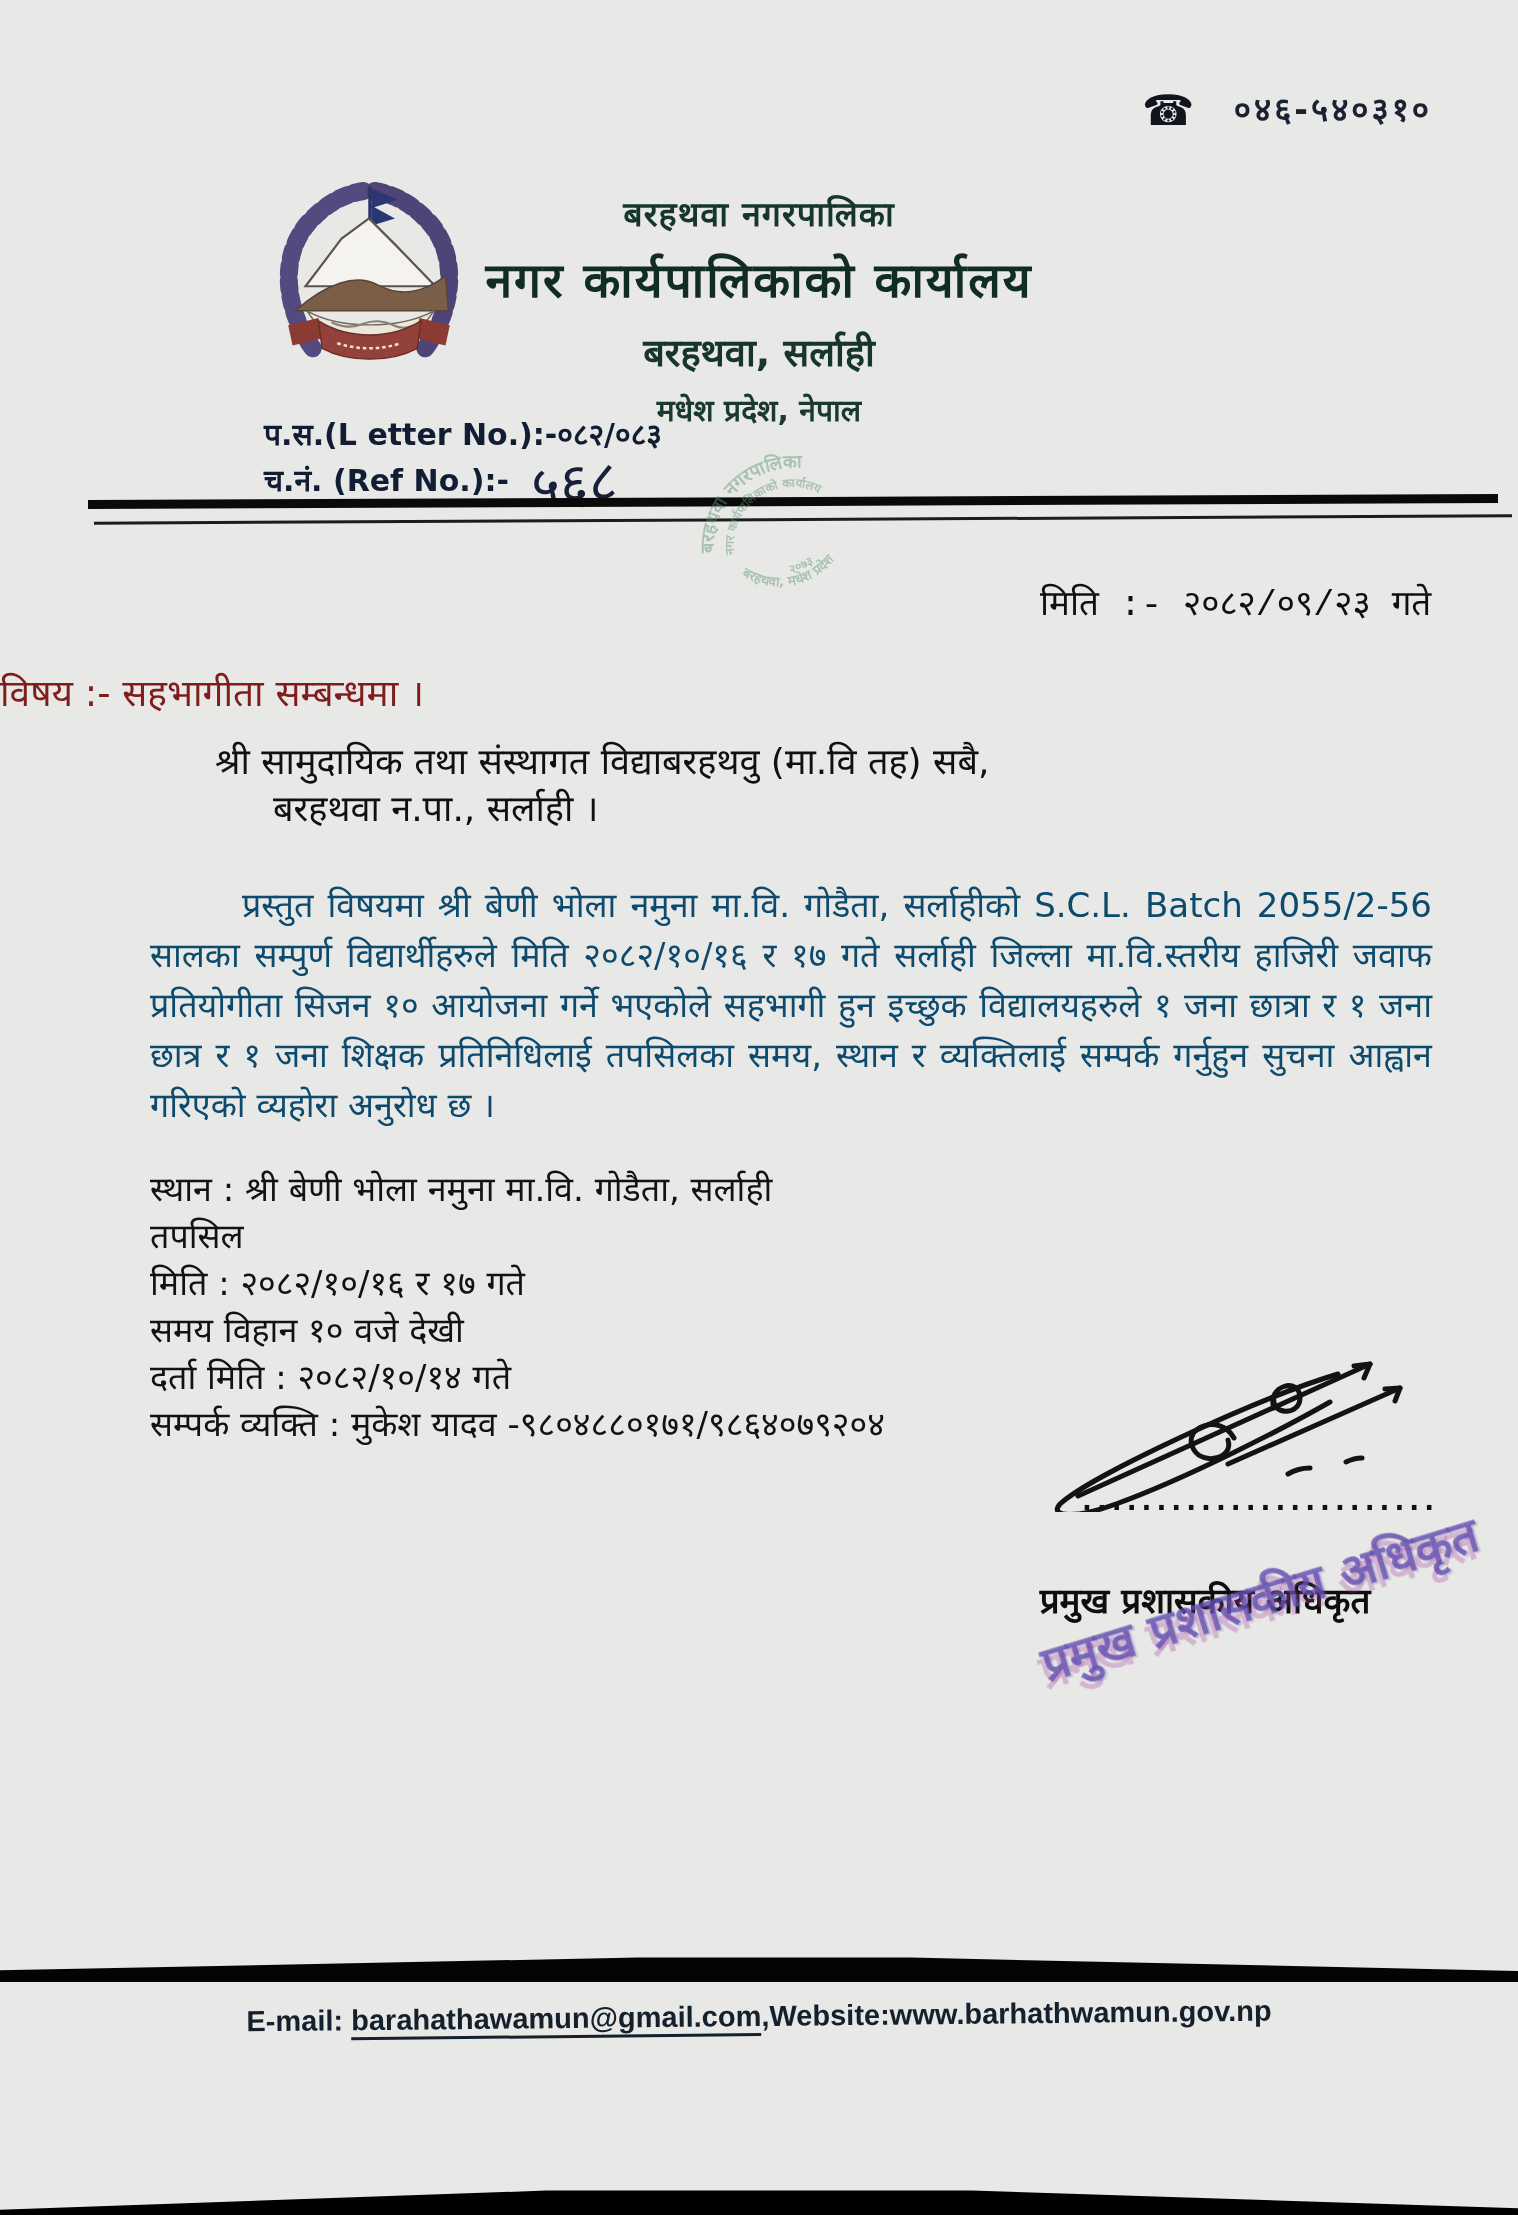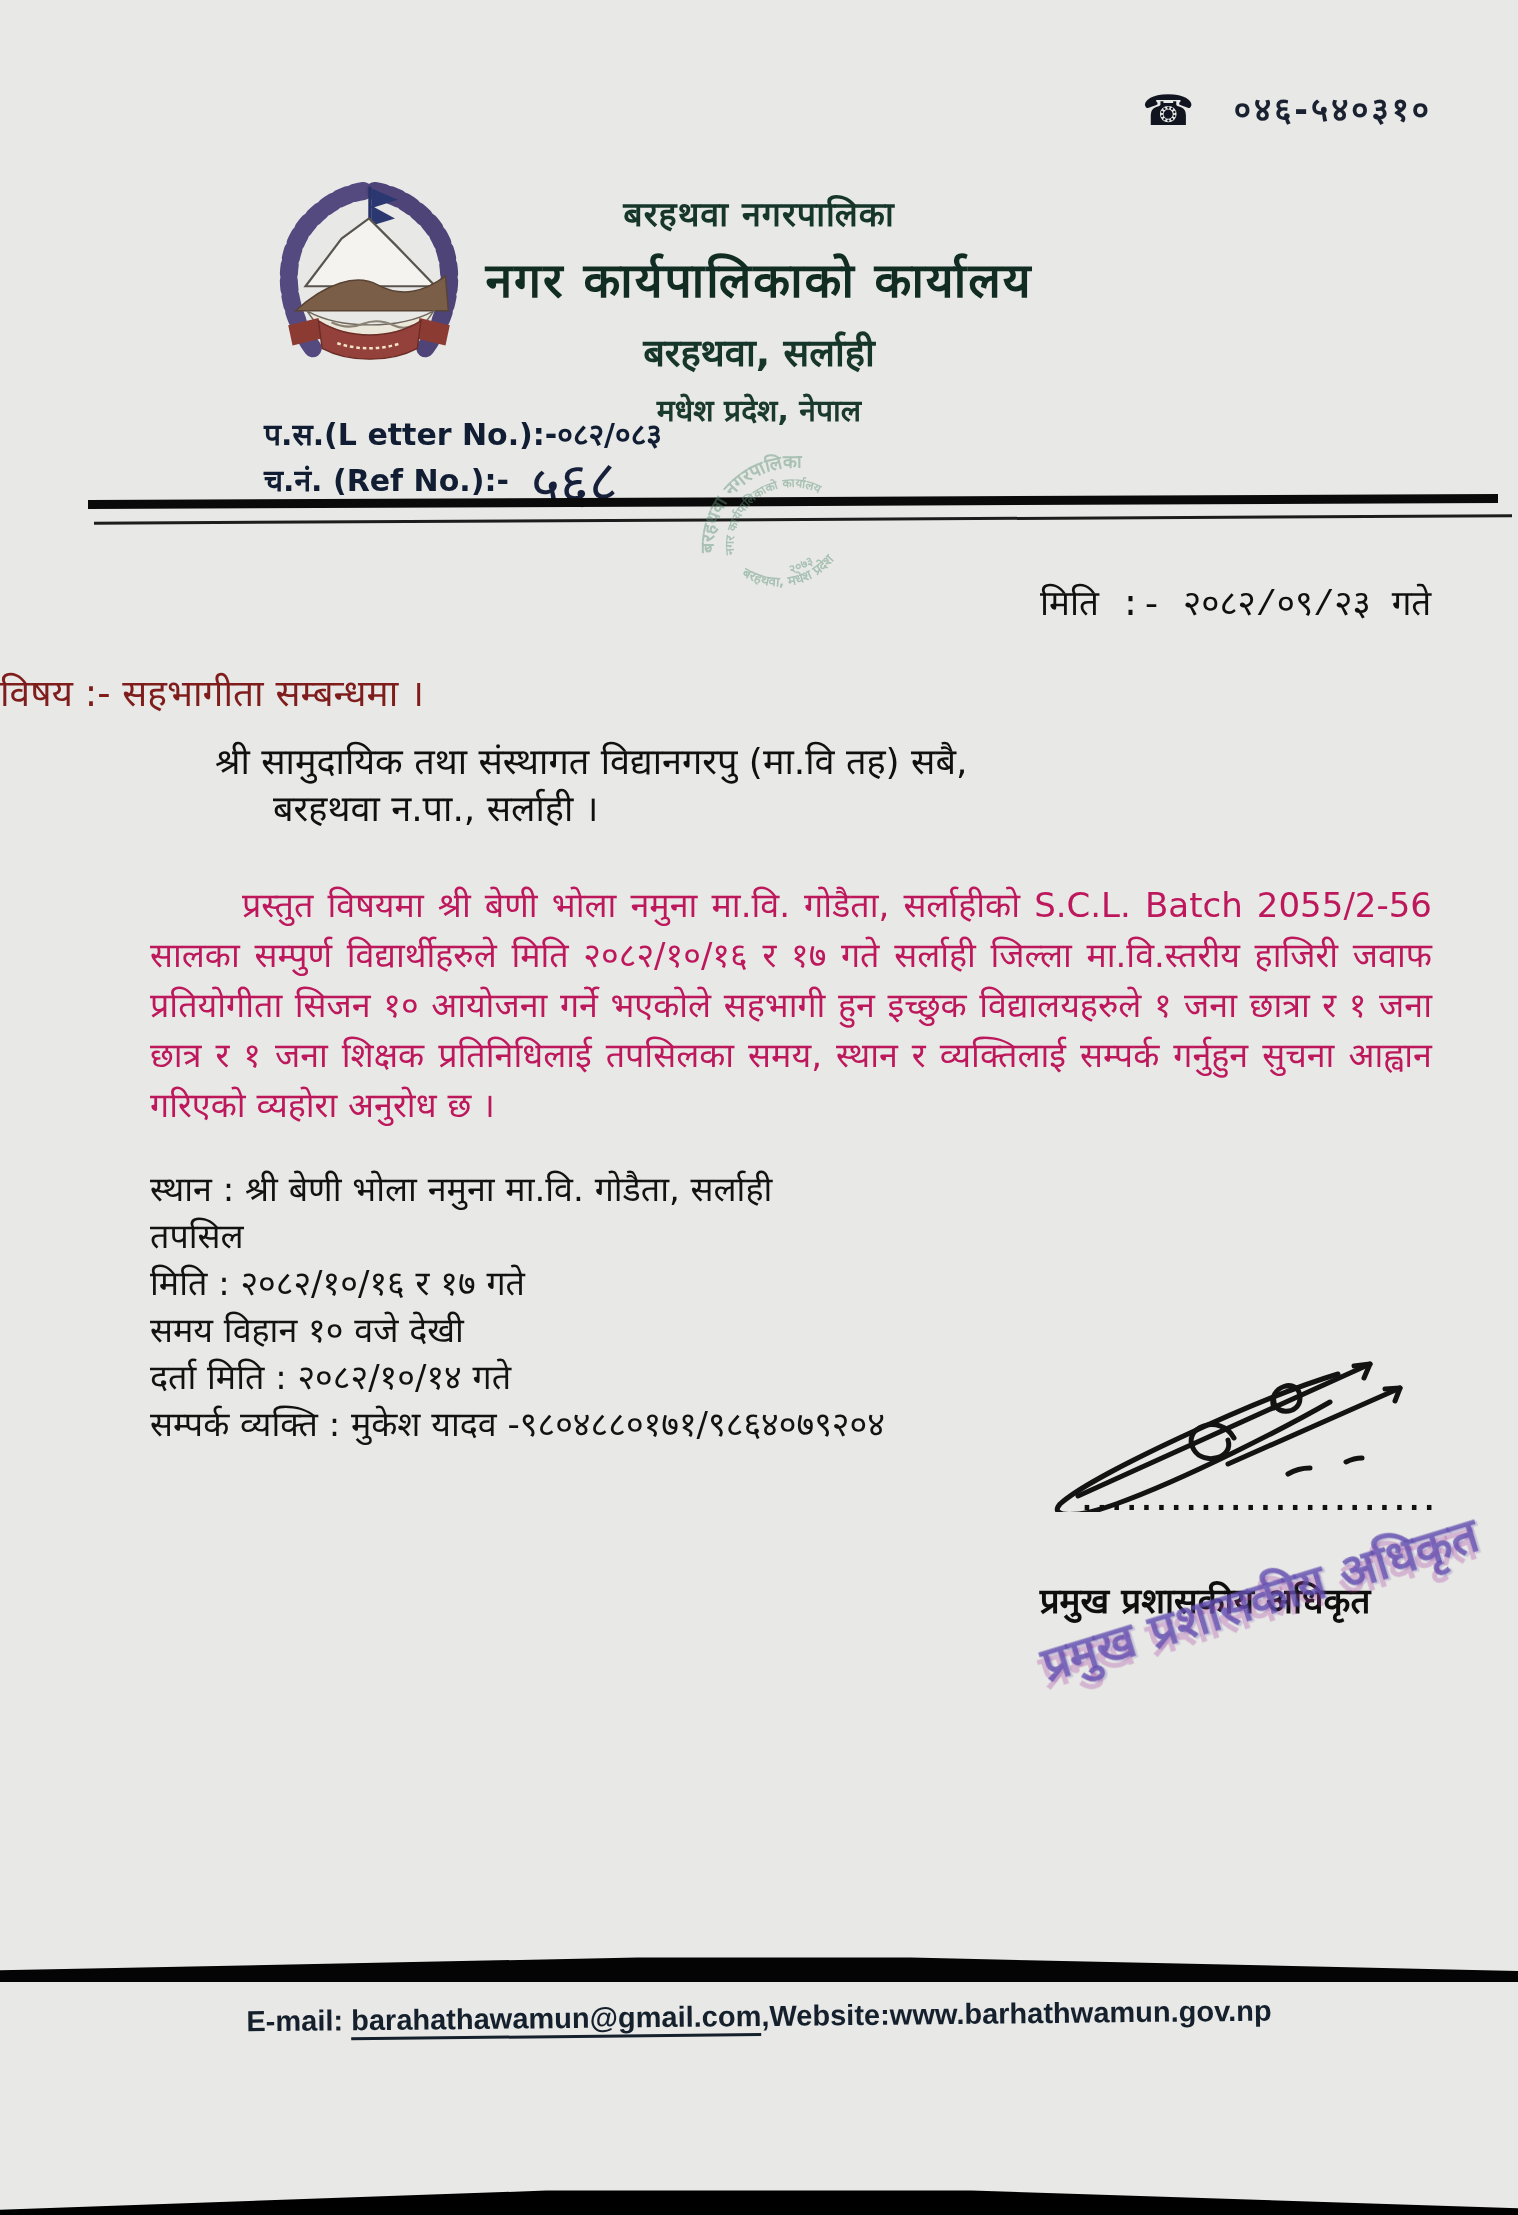--- a/index.html
+++ b/index.html
@@ -30,21 +30,21 @@
   .rule-thick{position:absolute;left:88px;right:20px;top:497px;height:9px;background:#0a0a0a;transform:rotate(-0.25deg);}
   .rule-thin{position:absolute;left:94px;right:6px;top:518px;height:3px;background:#1c1c1c;transform:rotate(-0.3deg);}
   
   .round-stamp{position:absolute;left:680px;top:424px;width:210px;height:210px;opacity:0.45;transform:rotate(-24deg);}
   
   .date-line{position:absolute;left:1040px;top:578px;font-size:35px;color:#101010;white-space:nowrap;font-family:Liberation Mono, monospace;}
   .subject{position:absolute;left:0;top:666px;width:100%;text-align:left;font-size:37px;color:#7f1d1d;}
   .addressee{position:absolute;left:215px;top:738px;font-size:36px;line-height:47px;color:#101010;}
   .addr2{margin-left:58px;}
   
-  .body-par{position:absolute;left:150px;top:880px;width:1282px;font-size:34px;line-height:50px;text-align:justify;text-indent:92px;color:#be185d;}
+  .body-par{position:absolute;left:150px;top:880px;width:1282px;font-size:34px;line-height:50px;text-align:justify;text-indent:92px;color:#0c4a6e;}
   
   .details{position:absolute;left:150px;top:1166px;font-size:34px;line-height:47px;color:#121212;}
   
   .signature-svg{position:absolute;left:1038px;top:1346px;width:372px;height:166px;}
   .dots{position:absolute;left:1082px;top:1486px;font-size:26px;font-weight:700;letter-spacing:5px;color:#101010;}
   .sig-name{position:absolute;left:1020px;top:1522px;width:370px;text-align:center;font-size:36px;font-weight:700;color:#0e0e0e;}
   .sig-title{position:absolute;left:1000px;top:1576px;width:410px;text-align:center;font-size:35px;font-weight:700;color:#0e0e0e;}
   .purple-stamp{
     position:absolute;left:1052px;top:1630px;
     transform:rotate(-17deg);transform-origin:left bottom;
@@ -115,21 +115,21 @@
     <text class="stamp-text" font-size="17"><textPath href="#arcMid" startOffset="2%">नगर कार्यपालिकाको कार्यालय</textPath></text>
     <text class="stamp-text" font-size="19"><textPath href="#arcBot" startOffset="14%">बरहथवा, मधेश प्रदेश</textPath></text>
     <text class="stamp-text" x="150" y="212" font-size="17" text-anchor="middle">२०७३</text>
   </svg>
 
   <div class="date-line">मिति :- २०८२/०९/२३ गते</div>
 
   <div class="subject">विषय :- सहभागीता सम्बन्धमा ।</div>
 
   <div class="addressee">
-    <div>श्री सामुदायिक तथा संस्थागत विद्यानगरपु (मा.वि तह) सबै,</div>
+    <div>श्री सामुदायिक तथा संस्थागत विद्याबरहथवु (मा.वि तह) सबै,</div>
     <div class="addr2">बरहथवा न.पा., सर्लाही ।</div>
   </div>
 
   <div class="body-par">प्रस्तुत विषयमा श्री बेणी भोला नमुना मा.वि. गोडैता, सर्लाहीको S.C.L. Batch 2055/2-56 सालका सम्पुर्ण विद्यार्थीहरुले मिति २०८२/१०/१६ र १७ गते सर्लाही जिल्ला मा.वि.स्तरीय हाजिरी जवाफ प्रतियोगीता सिजन १० आयोजना गर्ने भएकोले सहभागी हुन इच्छुक विद्यालयहरुले १ जना छात्रा र १ जना छात्र र १ जना शिक्षक प्रतिनिधिलाई तपसिलका समय, स्थान र व्यक्तिलाई सम्पर्क गर्नुहुन सुचना आह्वान गरिएको व्यहोरा अनुरोध छ ।</div>
 
   <div class="details">
     <div>स्थान : श्री बेणी भोला नमुना मा.वि. गोडैता, सर्लाही</div>
     <div>तपसिल</div>
     <div>मिति : २०८२/१०/१६ र १७ गते</div>
     <div>समय विहान १० वजे देखी</div>

